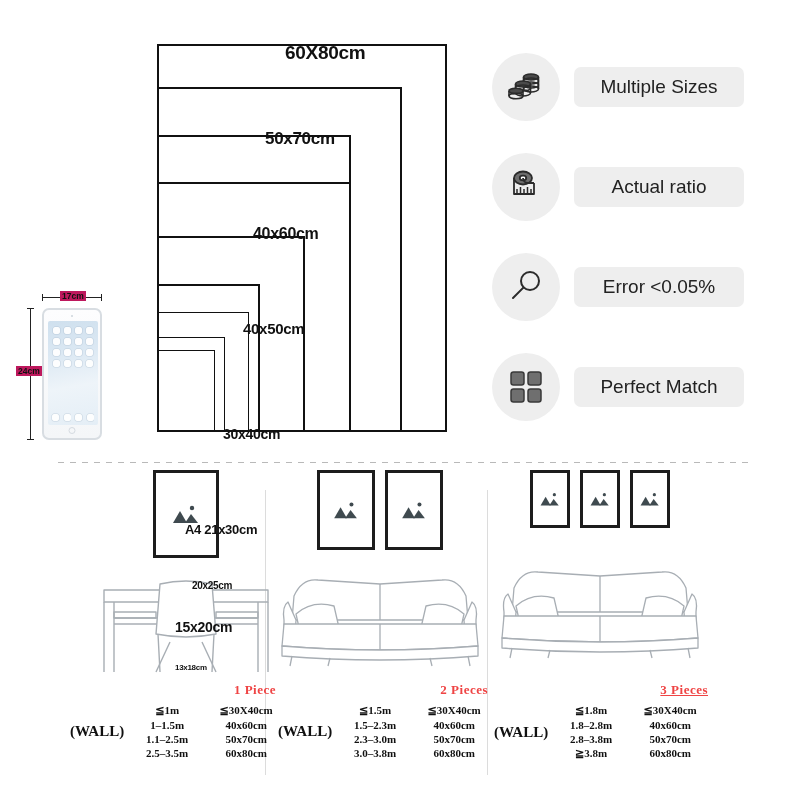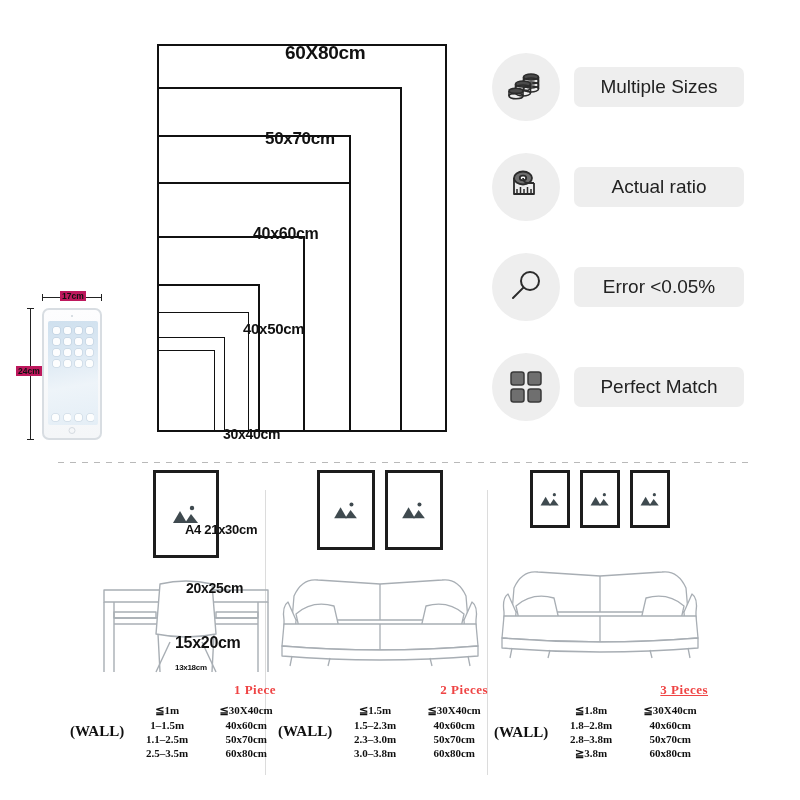--- a/index.html
+++ b/index.html
@@ -154,23 +154,23 @@
       <div class="size-label" style="left: 265px; top: 129px; font-size: 17px; z-index: 51;">50x70cm</div>
       <div class="size-rect" style="left: 157px; width: 194px; height: 297px; top: 135px; z-index: 3;"></div>
       <div class="size-label" style="left: 253px; top: 225px; font-size: 16px; z-index: 52;">40x60cm</div>
       <div class="size-rect" style="left: 157px; width: 194px; height: 250px; top: 182px; z-index: 4;"></div>
       <div class="size-label" style="left: 243px; top: 320px; font-size: 15px; z-index: 53;">40x50cm</div>
       <div class="size-rect" style="left: 157px; width: 148px; height: 196px; top: 236px; z-index: 5;"></div>
       <div class="size-label" style="left: 223px; top: 426px; font-size: 14px; z-index: 54;">30x40cm</div>
       <div class="size-rect" style="left: 157px; width: 103px; height: 148px; top: 284px; z-index: 6;"></div>
       <div class="size-label" style="left: 185px; top: 522px; font-size: 13px; z-index: 55;">A4  21x30cm</div>
       <div class="size-rect thin" style="left: 157px; width: 92px; height: 120px; top: 312px; z-index: 7;"></div>
-      <div class="size-label" style="left: 186px; top: 580px; font-size: 14px; z-index: 56;">20x25cm</div>
+      <div class="size-label" style="left: 192px; top: 580px; font-size: 10px; z-index: 56;">20x25cm</div>
       <div class="size-rect thin" style="left: 157px; width: 68px; height: 95px; top: 337px; z-index: 8;"></div>
-      <div class="size-label" style="left: 175px; top: 634px; font-size: 16px; z-index: 57;">15x20cm</div>
+      <div class="size-label" style="left: 175px; top: 619px; font-size: 14px; z-index: 57;">15x20cm</div>
       <div class="size-rect thin" style="left: 157px; width: 58px; height: 82px; top: 350px; z-index: 9;"></div>
       <div class="size-label" style="left: 175px; top: 663px; font-size: 8px; z-index: 58;">13x18cm</div>
     </div>
 
   <div id="tablet-block">
     <div class="dim-line-h"></div>
     <div class="dim-text" id="tablet-w-label">17cm</div>
     <div class="dim-line-v"></div>
     <div class="dim-text" id="tablet-h-label">24cm</div>
 

